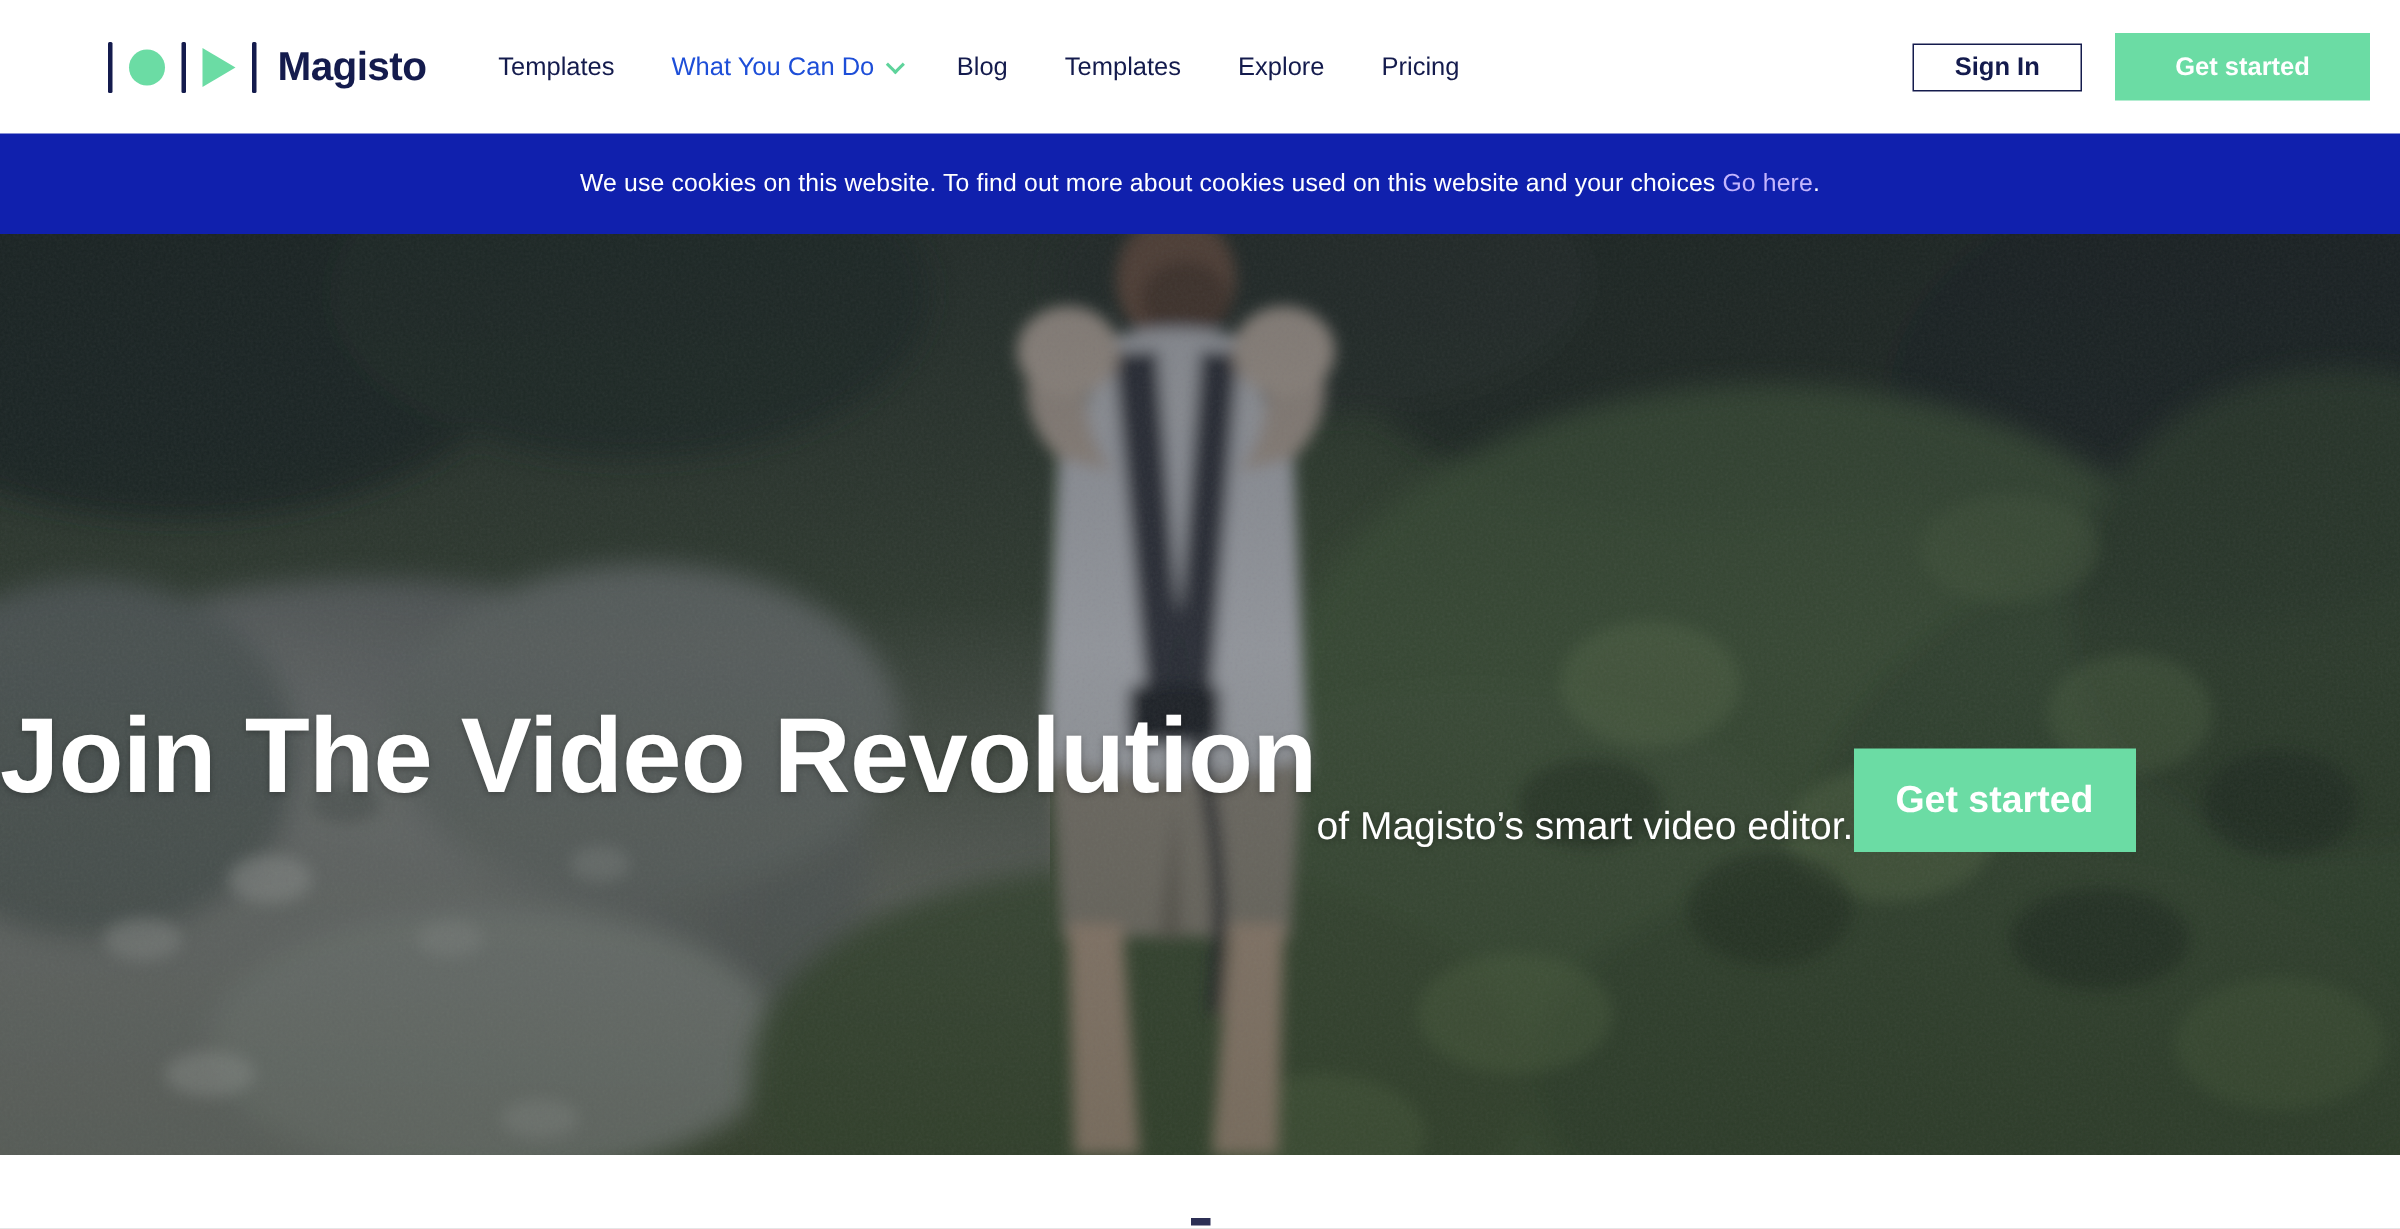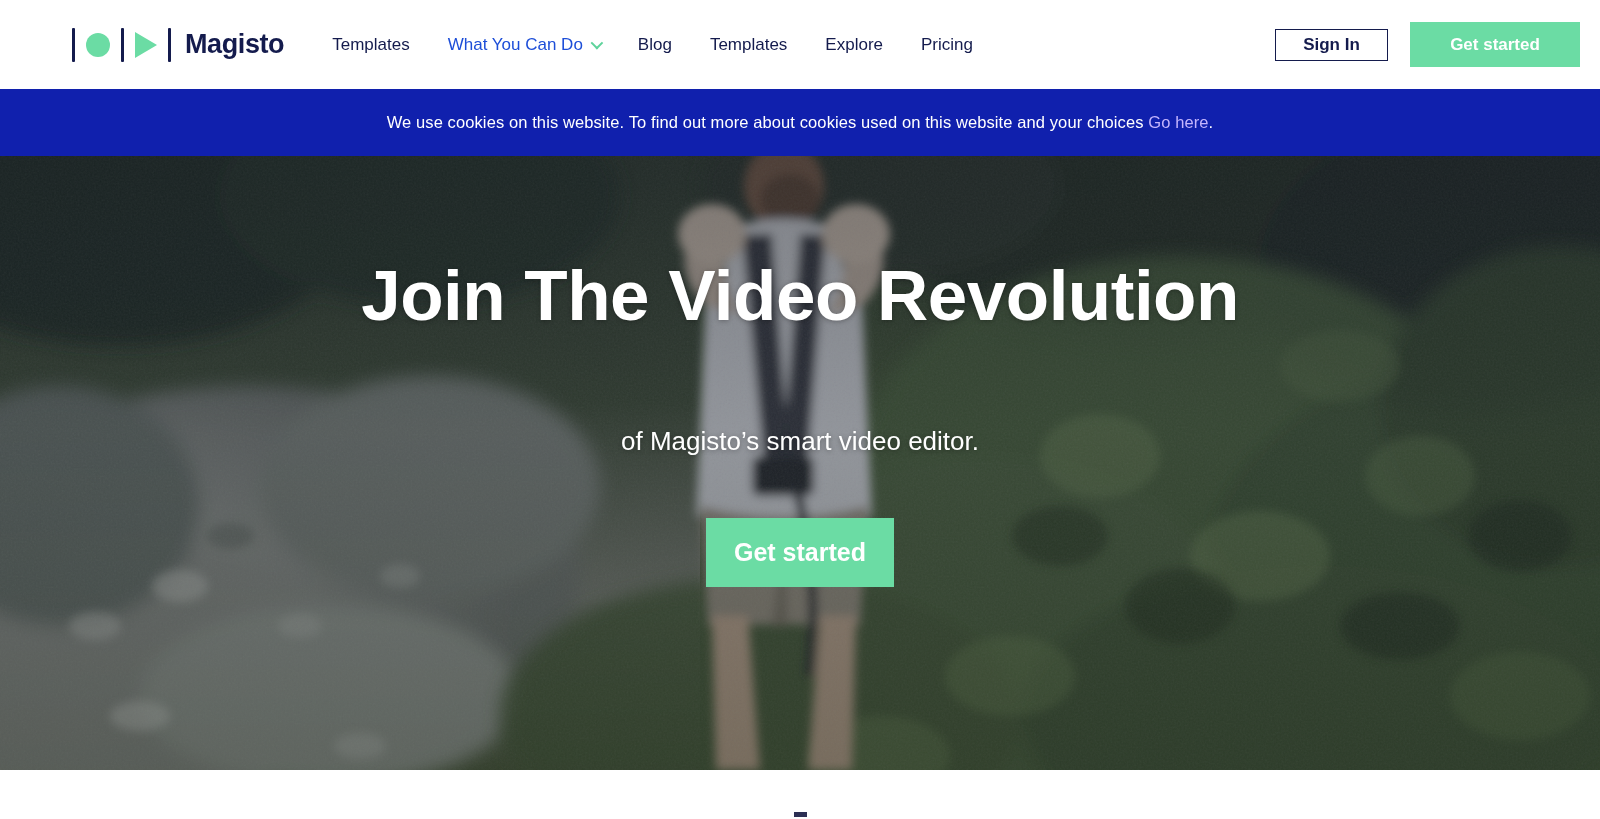--- a/index.html
+++ b/index.html
@@ -110,22 +110,22 @@
     overflow:hidden;
     background:#2c3430;
   }
   .hero-bg{ position:absolute; inset:0; }
   .hero-overlay{
     position:absolute; inset:0;
     background:linear-gradient(180deg, rgba(22,26,36,.46) 0%, rgba(22,26,36,.34) 45%, rgba(18,24,20,.42) 100%);
   }
   .hero-content{
     position:absolute; inset:0;
-    display:flex; flex-direction:column; align-items:center;
-    padding-top:104px;
+    display:flex; flex-direction:row; align-items:center;
+    padding-top:83px;
   }
   .hero-title{
     font-size:71px; font-weight:bold; color:#ffffff;
     letter-spacing:-0.5px; line-height:1;
     text-shadow:0 1px 5px rgba(0,0,0,.28);
   }
   .hero-sub{
     margin-top:50px;
     font-size:26px; color:#ffffff; line-height:1.54;
     text-align:center; font-weight:normal;

